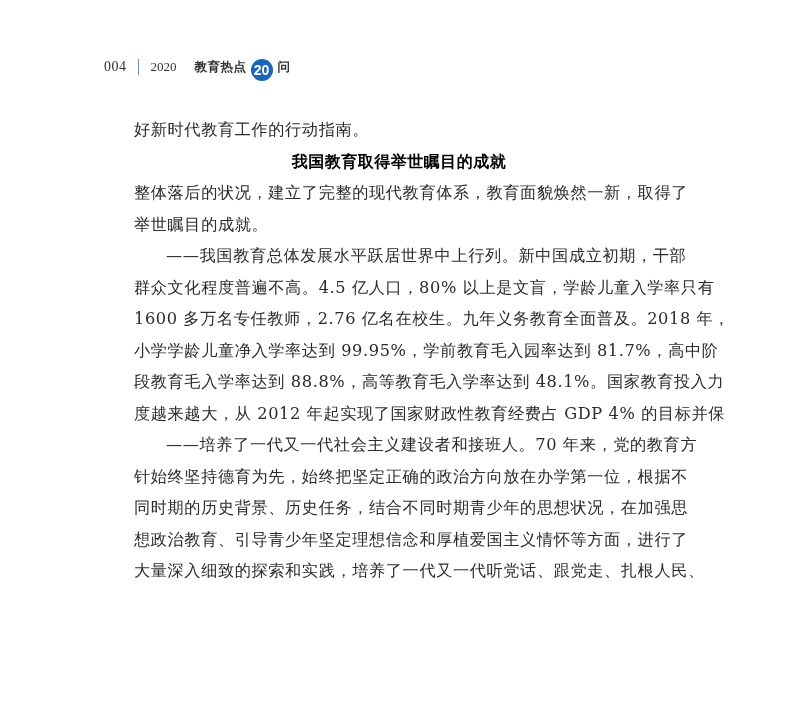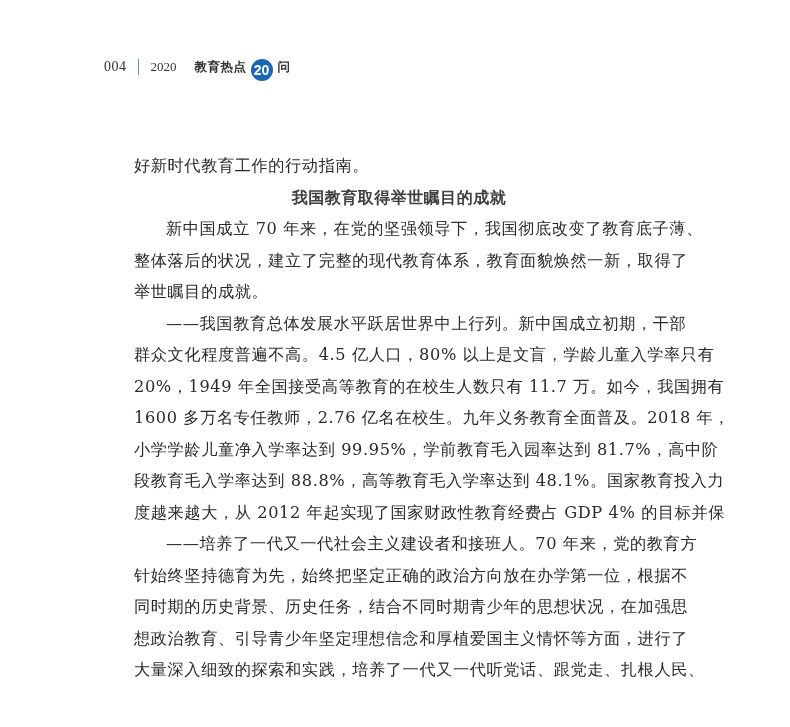--- a/index.html
+++ b/index.html
@@ -10,55 +10,53 @@
   .page-num { font-family: "Liberation Serif", serif; font-size: 14px; letter-spacing: 0.5px; }
   .divider { width: 1px; height: 16px; background: #6a8fc0; margin: 0 12px 0 11px; }
   .book-year { font-family: "Liberation Serif", serif; font-size: 13px; margin-right: 18px; }
   .book-title { font-size: 12.5px; font-weight: bold; letter-spacing: 0.5px; }
   .badge { display: inline-flex; align-items: center; justify-content: center;
            width: 22px; height: 22px; border-radius: 50%; background: #1a66b5;
            color: #fff; font-family: "Liberation Sans", sans-serif; font-size: 14px;
            font-weight: bold; margin: 0 5px 0 4px; }
   .book-suffix { font-size: 12.5px; font-weight: bold; }
 
-  .content { position: absolute; left: 134px; top: 114px; width: 530px; margin-top: 36px; }
+  .content { position: absolute; left: 134px; top: 114px; width: 530px; }
   .line { height: 31.5px; line-height: 31.5px; font-size: 16.2px; white-space: nowrap;
           letter-spacing: 0.6px; color: #2b2b2b; }
   .line.justify { text-align: justify; text-align-last: justify; }
   .indent { padding-left: 32px; }
   .section-title { text-align: center; font-family: "DejaVu Sans", "Liberation Sans", sans-serif;
                    font-weight: bold; font-size: 16px; height: 31.5px; line-height: 31.5px;
-                   color: #404040; letter-spacing: 0.5px; }
+                   color: #000000; letter-spacing: 0.5px; }
 </style>
 </head>
 <body>
 
 <div class="header">
   <span class="page-num">004</span>
   <span class="divider"></span>
   <span class="book-year">2020</span>
   <span class="book-title">教育热点</span>
   <span class="badge">20</span>
   <span class="book-suffix">问</span>
 </div>
 
 <div class="content">
   <div class="line">好新时代教育工作的行动指南。</div>
   <div class="section-title">我国教育取得举世瞩目的成就</div>
 
   <div>
-    <div class="line justify indent">新中国成立 70 年来，在党的坚强领导下，我国彻底改变了教育底子薄、</div>
     <div class="line justify">整体落后的状况，建立了完整的现代教育体系，教育面貌焕然一新，取得了</div>
     <div class="line">举世瞩目的成就。</div>
   </div>
 
   <div>
     <div class="line justify indent">——我国教育总体发展水平跃居世界中上行列。新中国成立初期，干部</div>
     <div class="line justify">群众文化程度普遍不高。4.5 亿人口，80% 以上是文盲，学龄儿童入学率只有</div>
-    <div class="line justify">20%，1949 年全国接受高等教育的在校生人数只有 11.7 万。如今，我国拥有</div>
     <div class="line justify">1600 多万名专任教师，2.76 亿名在校生。九年义务教育全面普及。2018 年，</div>
     <div class="line justify">小学学龄儿童净入学率达到 99.95%，学前教育毛入园率达到 81.7%，高中阶</div>
     <div class="line justify">段教育毛入学率达到 88.8%，高等教育毛入学率达到 48.1%。国家教育投入力</div>
     <div class="line justify">度越来越大，从 2012 年起实现了国家财政性教育经费占 GDP 4% 的目标并保</div>
   </div>
 
   <div>
     <div class="line justify indent">——培养了一代又一代社会主义建设者和接班人。70 年来，党的教育方</div>
     <div class="line justify">针始终坚持德育为先，始终把坚定正确的政治方向放在办学第一位，根据不</div>
     <div class="line justify">同时期的历史背景、历史任务，结合不同时期青少年的思想状况，在加强思</div>

